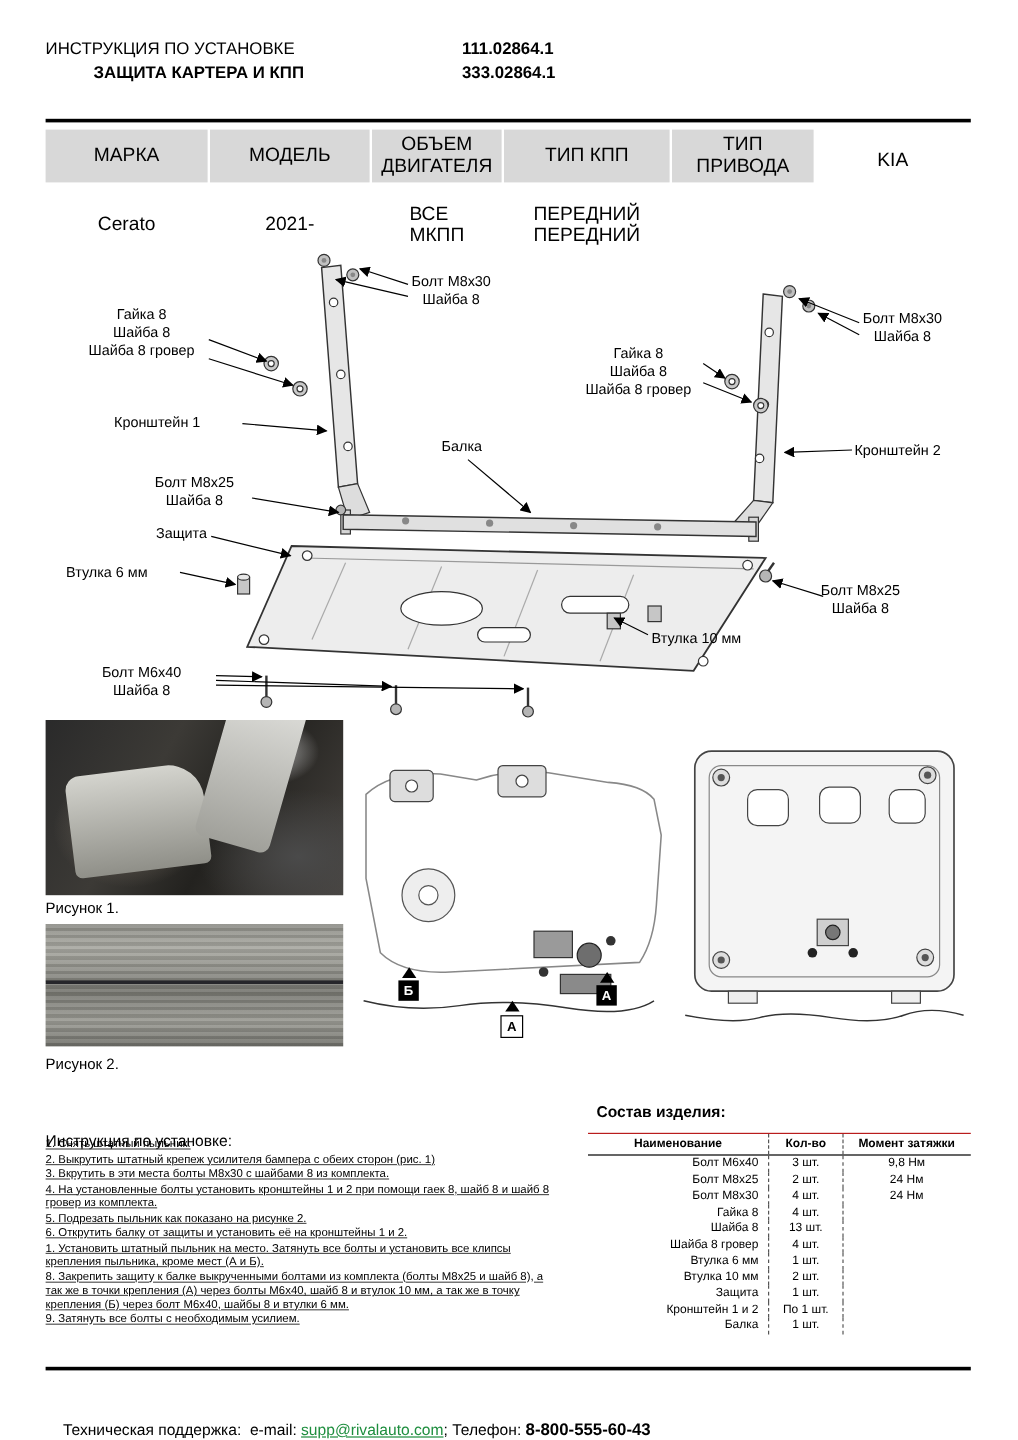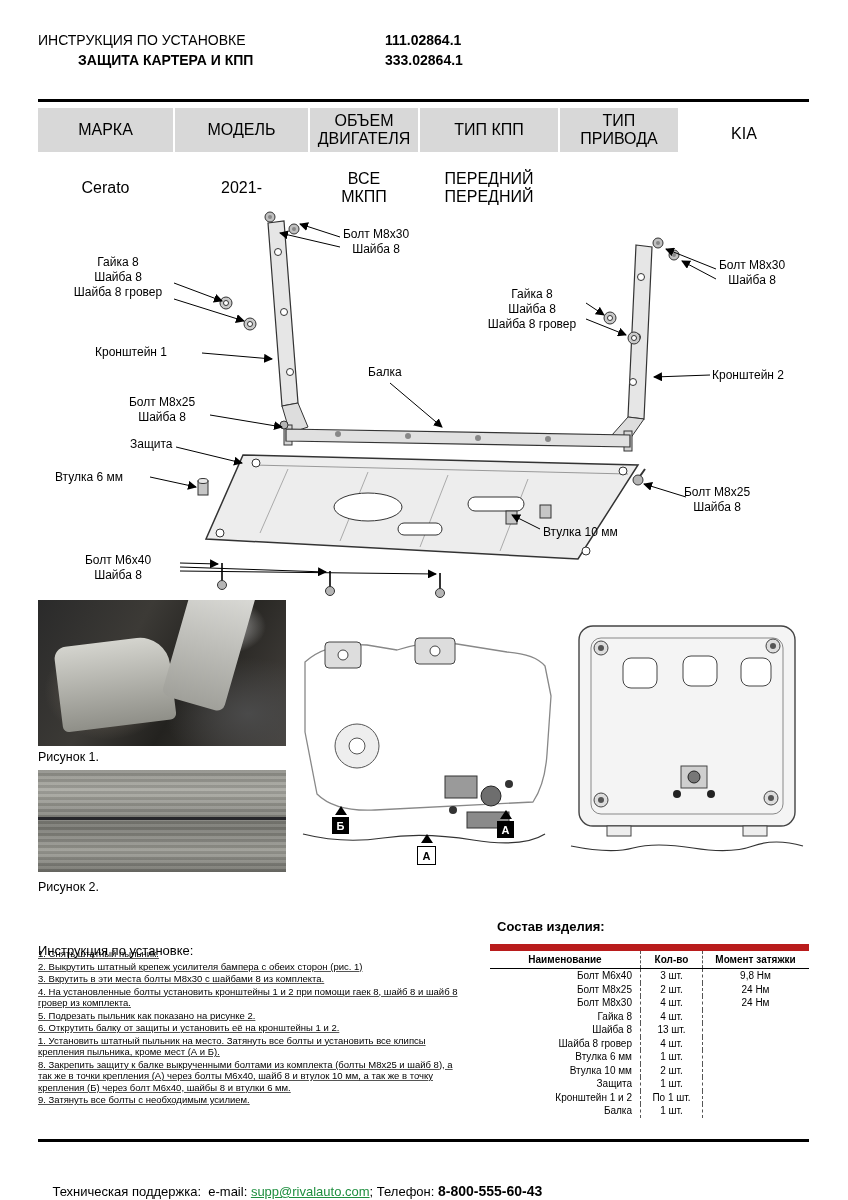--- a/index.html
+++ b/index.html
@@ -15,21 +15,21 @@
   .part-num1 { position:absolute; left:385px; top:32px; font-size:14px; font-weight:bold; }
   .part-num2 { position:absolute; left:385px; top:52px; font-size:14px; font-weight:bold; }
 
   
   .spec { position:absolute; left:38px; top:108px; width:772px; display:grid;
           grid-template-columns:135px 133px 108px 138px 118px 128px; column-gap:2px; row-gap:2px;
           font-size:16px; }
   .spec .h { background:var(--table_header_bg,#d8d8d8); height:44px; display:flex; align-items:center;
              justify-content:center; text-align:center; white-space:pre-line; }
   .spec .c { background:#fff; height:52px; display:flex; align-items:center;
-             justify-content:center; text-align:center; white-space:pre-line; }
+             justify-content:center; text-align:left; white-space:pre-line; }
 
   
   .diagram { position:absolute; left:38px; top:207px; width:772px; height:393px; }
   .diagram svg { position:absolute; left:0; top:0; }
   .callout { position:absolute; font-size:12px; line-height:15px; white-space:pre-line;
              text-align:center; }
   .callout.single { white-space:nowrap; }
 
   
   .fig { position:absolute; overflow:hidden; }
@@ -60,21 +60,21 @@
             border-right:6px solid transparent; border-bottom:9px solid #000; }
 
   
   .instr-title { position:absolute; left:38px; top:943px; font-size:13px; font-weight:normal; }
   .instr { position:absolute; left:38px; top:948px; width:424px; font-size:9.5px; line-height:11.5px; }
   .instr .item { margin-bottom:1px; text-decoration:underline; text-decoration-color:#555; }
 
   
   .parts-title { position:absolute; left:497px; top:919px; font-size:13px; font-weight:bold; }
   .parts { position:absolute; left:490px; top:944px; width:320px; font-size:10px; }
-  .phead { display:grid; grid-template-columns:150px 62px 106px; border-top:7px solid #b91c1c;
+  .phead { display:grid; grid-template-columns:150px 62px 106px; border-top:1px solid #b91c1c;
            border-bottom:1px solid #000; font-weight:bold; }
   .phead div { padding:3px 2px; text-align:center; }
   .phead div + div { border-left:1px dashed #555; }
   .prow { display:grid; grid-template-columns:150px 62px 106px; line-height:13.5px; }
   .prow .n { text-align:right; padding-right:8px; }
   .prow .q { text-align:center; border-left:1px dashed #555; }
   .prow .t { text-align:center; border-left:1px dashed #555; }
 
   
   .foot1 { position:absolute; left:38px; top:1148px; font-size:13px; white-space:pre-wrap; }

